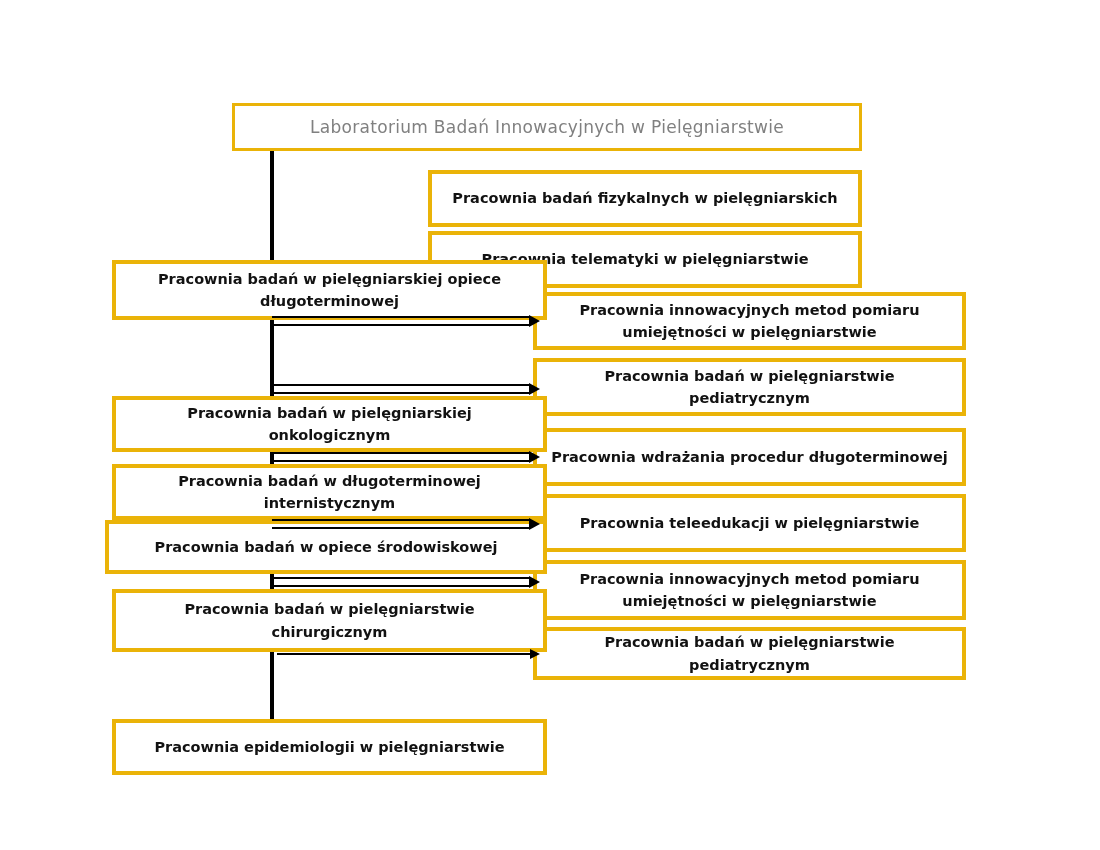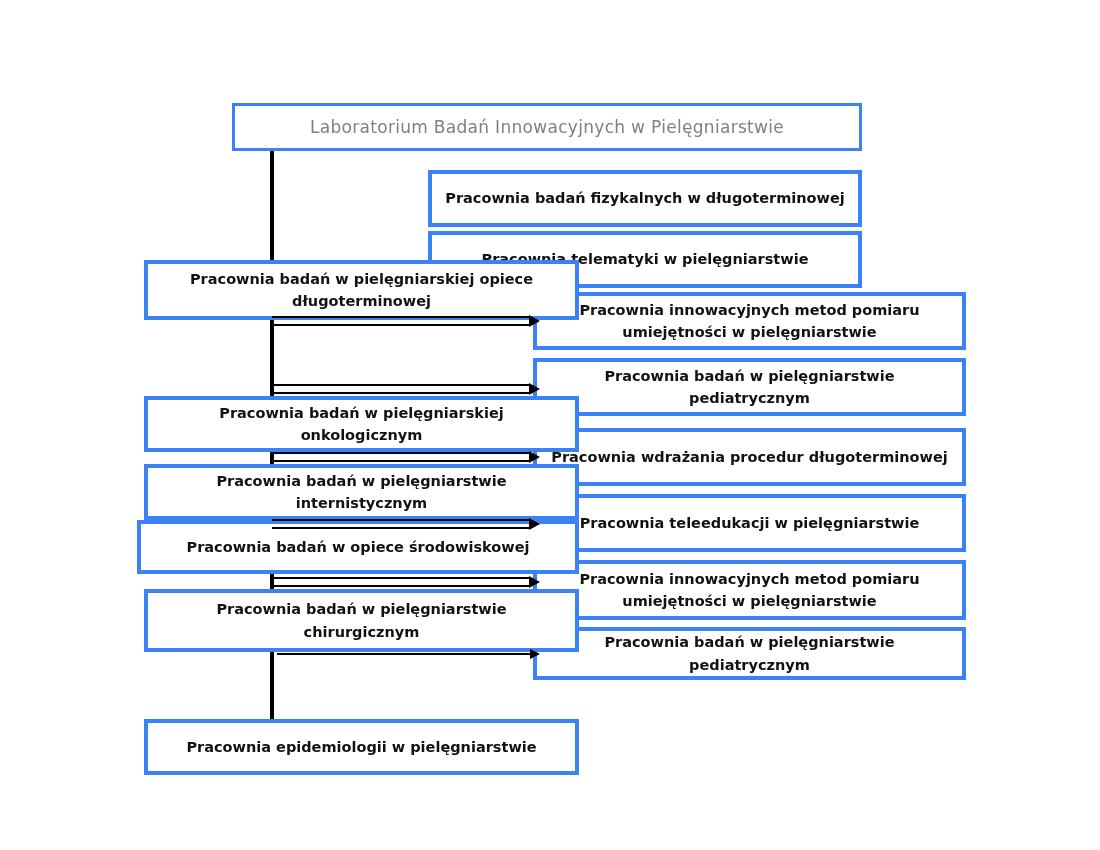--- a/index.html
+++ b/index.html
@@ -14,21 +14,21 @@
     position: relative;
     width: 1100px;
     height: 850px;
     background: #ffffff;
     overflow: hidden;
   }
   .node {
     position: absolute;
     box-sizing: border-box;
     background: #ffffff;
-    border: 4px solid #3b82f6;
+    border: 4px solid #eab308;
     display: flex;
     align-items: center;
     justify-content: center;
     text-align: center;
     font-weight: bold;
     font-size: 14.5px;
     color: #121212;
     line-height: 1.55;
     padding: 8px 10px;
   }
@@ -38,21 +38,21 @@
     font-size: 17px;
     color: #808080;
     letter-spacing: 0.3px;
   }
   .node .label {
     display: block;
     width: 100%;
   }
   
   .col-right { z-index: 2; }
-  .col-left  { z-index: 4; margin-left: 32px; }
+  .col-left  { z-index: 4; }
   .root      { z-index: 6; }
   .trunk     { z-index: 3; }
   .conn      { z-index: 5; }
 
   .trunk {
     position: absolute;
     background: #000000;
     width: 4px;
   }
   
@@ -94,21 +94,21 @@
 
 <div id="canvas">
 
   <div class="node root" style="left:232px; top:103px; width:630px; height:48px;">
     <span class="label">Laboratorium Badań Innowacyjnych w Pielęgniarstwie</span>
   </div>
 
   <div class="trunk" style="left:270px; top:151px; height:570px;"></div>
 
   <div class="node col-right" style="left:428px; top:170px; width:434px; height:57px;">
-    <span class="label">Pracownia badań fizykalnych w długoterminowej</span>
+    <span class="label">Pracownia badań fizykalnych w pielęgniarskich</span>
   </div>
 
   <div class="node col-right" style="left:428px; top:231px; width:434px; height:57px;">
     <span class="label">Pracownia telematyki w pielęgniarstwie</span>
   </div>
 
   <div class="node col-right" style="left:533px; top:292px; width:433px; height:58px;">
     <span class="label">Pracownia innowacyjnych metod pomiaru umiejętności w pielęgniarstwie</span>
   </div>
 
@@ -170,21 +170,21 @@
   <div class="node col-left" style="left:112px; top:260px; width:435px; height:60px;">
     <span class="label">Pracownia badań w pielęgniarskiej opiece długoterminowej</span>
   </div>
 
 
   <div class="node col-left" style="left:112px; top:396px; width:435px; height:56px;">
     <span class="label">Pracownia badań w pielęgniarskiej onkologicznym</span>
   </div>
 
   <div class="node col-left" style="left:112px; top:464px; width:435px; height:56px;">
-    <span class="label">Pracownia badań w pielęgniarstwie internistycznym</span>
+    <span class="label">Pracownia badań w długoterminowej internistycznym</span>
   </div>
 
   <div class="node col-left" style="left:105px; top:520px; width:442px; height:54px;text-align:center;">
     <span class="label">Pracownia badań w opiece środowiskowej</span>
   </div>
 
   <div class="node col-left" style="left:112px; top:589px; width:435px; height:63px;">
     <span class="label">Pracownia badań w pielęgniarstwie chirurgicznym</span>
   </div>
 

